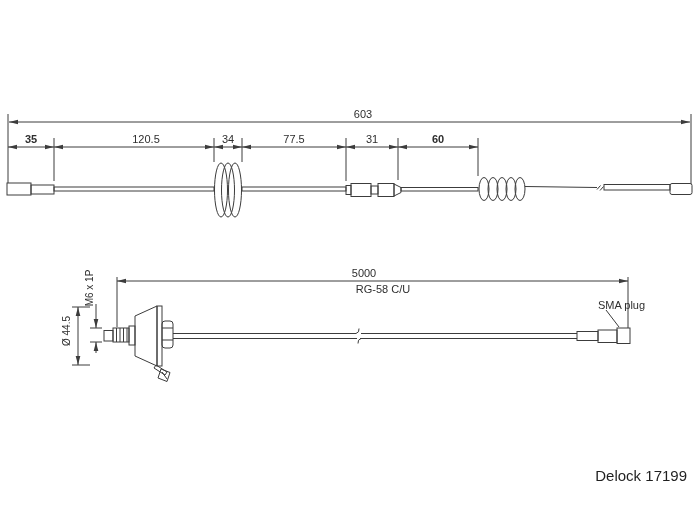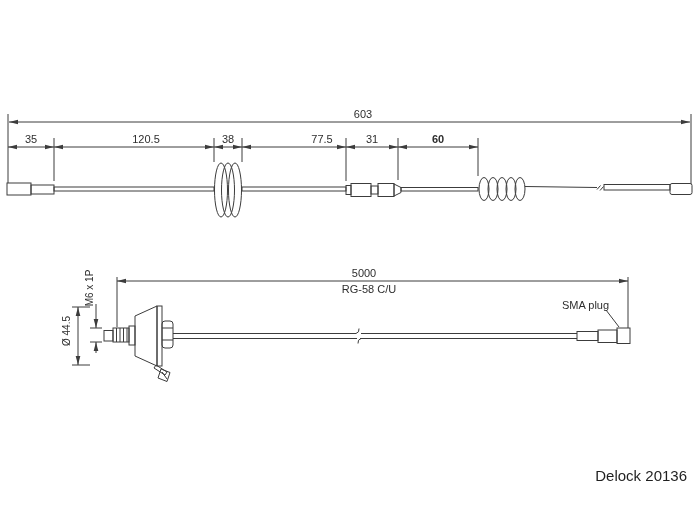--- a/index.html
+++ b/index.html
@@ -13,31 +13,32 @@
   }
   #linework{position:absolute;left:0;top:0;}
   .dim-label{
     position:absolute;
     font-size:11px;
     line-height:1;
     color:#2e2e2e;
     white-space:nowrap;
     transform:translate(-50%,-100%);
   }
-  .dim-label.below{transform:translate(-50%,0);}
+  .dim-label.below{transform:translate(-50%,0);margin-left:14px;}
   .dim-label.rot{
     transform:translate(-50%,-50%) rotate(-90deg);
     font-size:10px;
   }
   .callout-label{
     position:absolute;
     font-size:11px;
     line-height:1;
     color:#2e2e2e;
     white-space:nowrap;
+    margin-left:36px;
   }
   .footer-label{
     position:absolute;
     right:13px;
     top:467px;
     font-size:15px;
     color:#1f1f1f;
     white-space:nowrap;
   }
 </style>
@@ -190,29 +191,29 @@
         <rect x="577" y="331.5" width="21" height="9"></rect>
         <rect x="598" y="330" width="19" height="12.5"></rect>
         <rect x="617" y="328" width="13" height="15.5"></rect>
       </g>
       <line x1="606" y1="310" x2="619" y2="327"></line>
     </g>
   </svg>
 
   <div class="dim-label" style="left:363px;top:120px;">603</div>
 
-  <div class="dim-label" style="left:31px;top:145px;">35</div>
+  <div class="dim-label" style="left:31px;top:145px;font-weight:bold;">35</div>
   <div class="dim-label" style="left:146px;top:145px;">120.5</div>
-  <div class="dim-label" style="left:228px;top:145px;">38</div>
-  <div class="dim-label" style="left:294px;top:145px;margin-left:28px;">77.5</div>
+  <div class="dim-label" style="left:228px;top:145px;">34</div>
+  <div class="dim-label" style="left:294px;top:145px;">77.5</div>
   <div class="dim-label" style="left:372px;top:145px;">31</div>
   <div class="dim-label" style="left:438px;top:145px;font-weight:bold;">60</div>
 
   <div class="dim-label" style="left:364px;top:279px;">5000</div>
   <div class="dim-label below" style="left:369px;top:284px;">RG-58 C/U</div>
 
   <div class="dim-label rot" style="left:67px;top:331px;">Ø 44.5</div>
   <div class="dim-label rot" style="left:90px;top:288px;">M6 x 1P</div>
 
   <div class="callout-label" style="left:562px;top:300px;">SMA plug</div>
 
-  <div class="footer-label">Delock 20136</div>
+  <div class="footer-label">Delock 17199</div>
 </div>
 
 </body></html>

